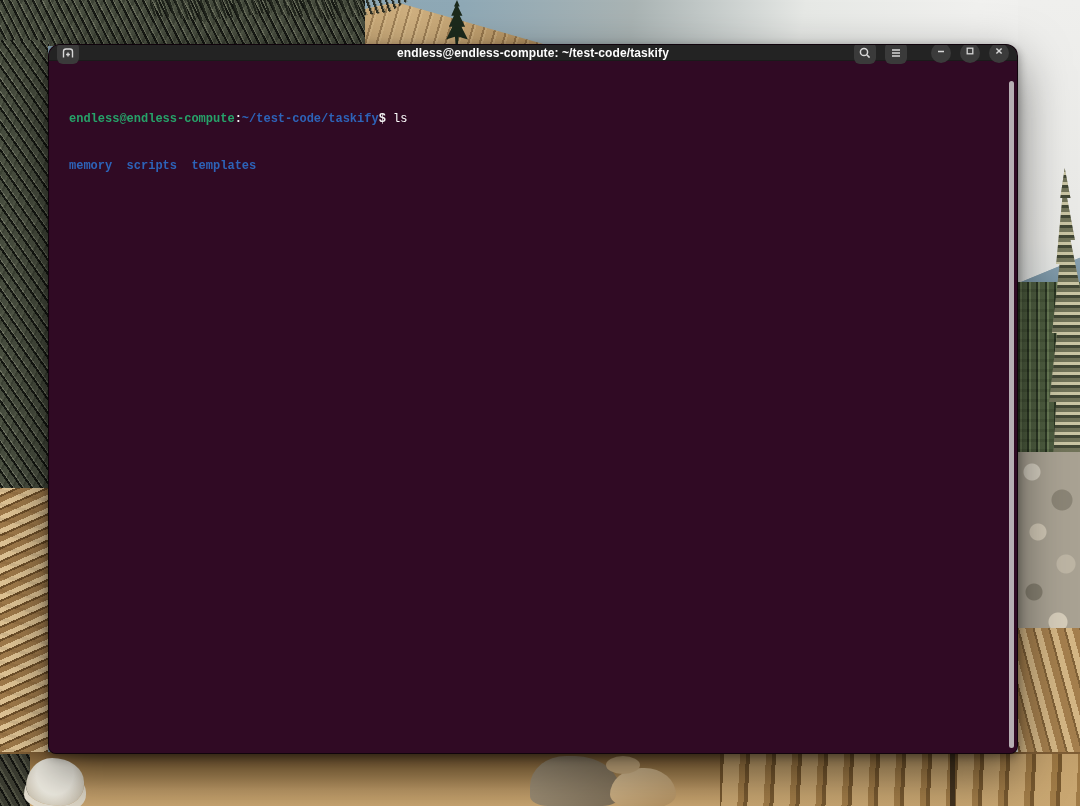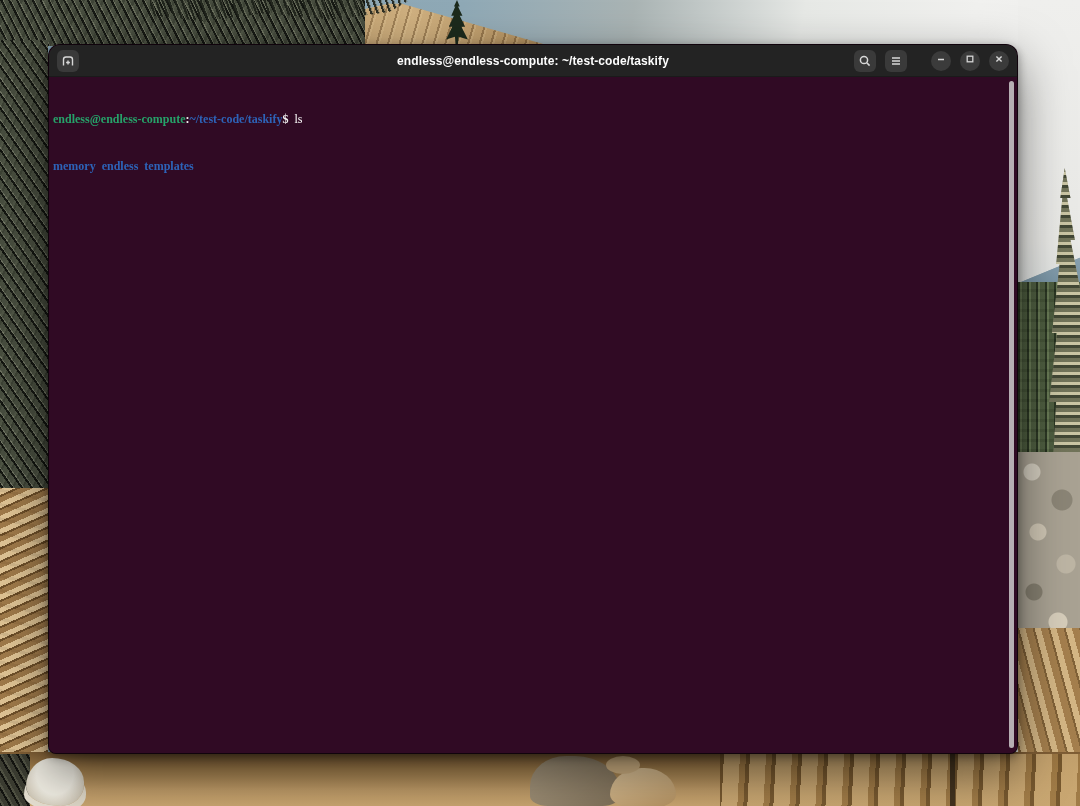--- a/index.html
+++ b/index.html
@@ -69,34 +69,34 @@
     border-radius:50% 50% 40% 40%/70% 70% 35% 35%;
     background-image:linear-gradient(160deg,#e3caa0,#b3905f); }
   .wp-stone2 { left:606px; top:756px; width:34px; height:18px; background:#cfb183; border-radius:50%; }
   .wp-pole { left:950px; top:754px; width:5px; height:52px; background:#43331f; }
 
   
   #terminal-window { position:absolute; left:48px; top:44px; width:970px; height:710px;
     border-radius:12px 12px 8px 8px; overflow:hidden;
     box-shadow:0 18px 50px rgba(0,0,0,.5), 0 3px 10px rgba(0,0,0,.4);
     border:1px solid rgba(0,0,0,.65); background:#300a24; }
-  #titlebar { position:relative; height:32px; background:#232323; border-bottom:1px solid #1a1a1a;
+  #titlebar { position:relative; height:16px; background:#232323; border-bottom:1px solid #1a1a1a;
     display:flex; align-items:center; padding:0 8px; }
   .win-title { position:absolute; left:0; right:0; text-align:center; color:#fdfdfd;
     font-size:12px; font-weight:700; letter-spacing:.1px; pointer-events:none; }
   .hb-btn { width:22px; height:22px; border-radius:6px; background:#3a3a3a; border:none;
     display:flex; align-items:center; justify-content:center; color:#d8d8d8; flex:0 0 auto; }
   .hb-btn svg { display:block; }
   .hb-right { margin-left:auto; display:flex; align-items:center; gap:9px; z-index:2; }
   .circle-btn { width:20px; height:20px; border-radius:50%; background:#3b3b3b; border:none;
     display:flex; align-items:center; justify-content:center; color:#d5d5d5; }
   .gap { width:6px; }
 
   #terminal-content { position:absolute; left:0; right:0; top:33px; bottom:0; background:#300a24;
-    padding:3px 4px; font-family:Liberation Serif, serif; font-size:12px; line-height:15.5px;
+    padding:3px 20px; font-family:Liberation Mono, monospace; font-size:12px; line-height:15.5px;
     white-space:pre; color:#ffffff; }
   .t-line { white-space:pre; }
   .c-user { color:#26a269; font-weight:700; }
   .c-white-b { color:#f2f2f2; font-weight:700; }
   .c-path { color:#2d63b8; font-weight:700; }
   .c-cmd { color:#ffffff; margin-left:1ch; }
   .c-dirs { color:#2d63b8; font-weight:700; }
   .cursor-block { display:inline-block; width:7px; height:14px; background:#f4eef2;
     vertical-align:-2px; margin-left:1ch; }
   #scrollbar-thumb { position:absolute; right:3px; top:36px; bottom:5px; width:5px;
@@ -184,19 +184,19 @@
               <line x1="3.4" y1="3.4" x2="8.6" y2="8.6"></line>
               <line x1="8.6" y1="3.4" x2="3.4" y2="8.6"></line>
             </svg>
           </span>
         </button>
       </div>
     </div>
 
     <div id="terminal-content">
       <div class="t-line"><span class="c-user">endless@endless-compute</span><span class="c-white-b">:</span><span class="c-path">~/test-code/taskify</span><span class="c-white-b">$</span><span class="c-cmd">ls</span></div>
-      <div class="t-line"><span class="c-dirs">memory  endless  templates</span></div>
+      <div class="t-line"><span class="c-dirs">memory  scripts  templates</span></div>
     </div>
 
     <div id="scrollbar-thumb"></div>
   </div>
 
 </div>
 
 </body></html>

